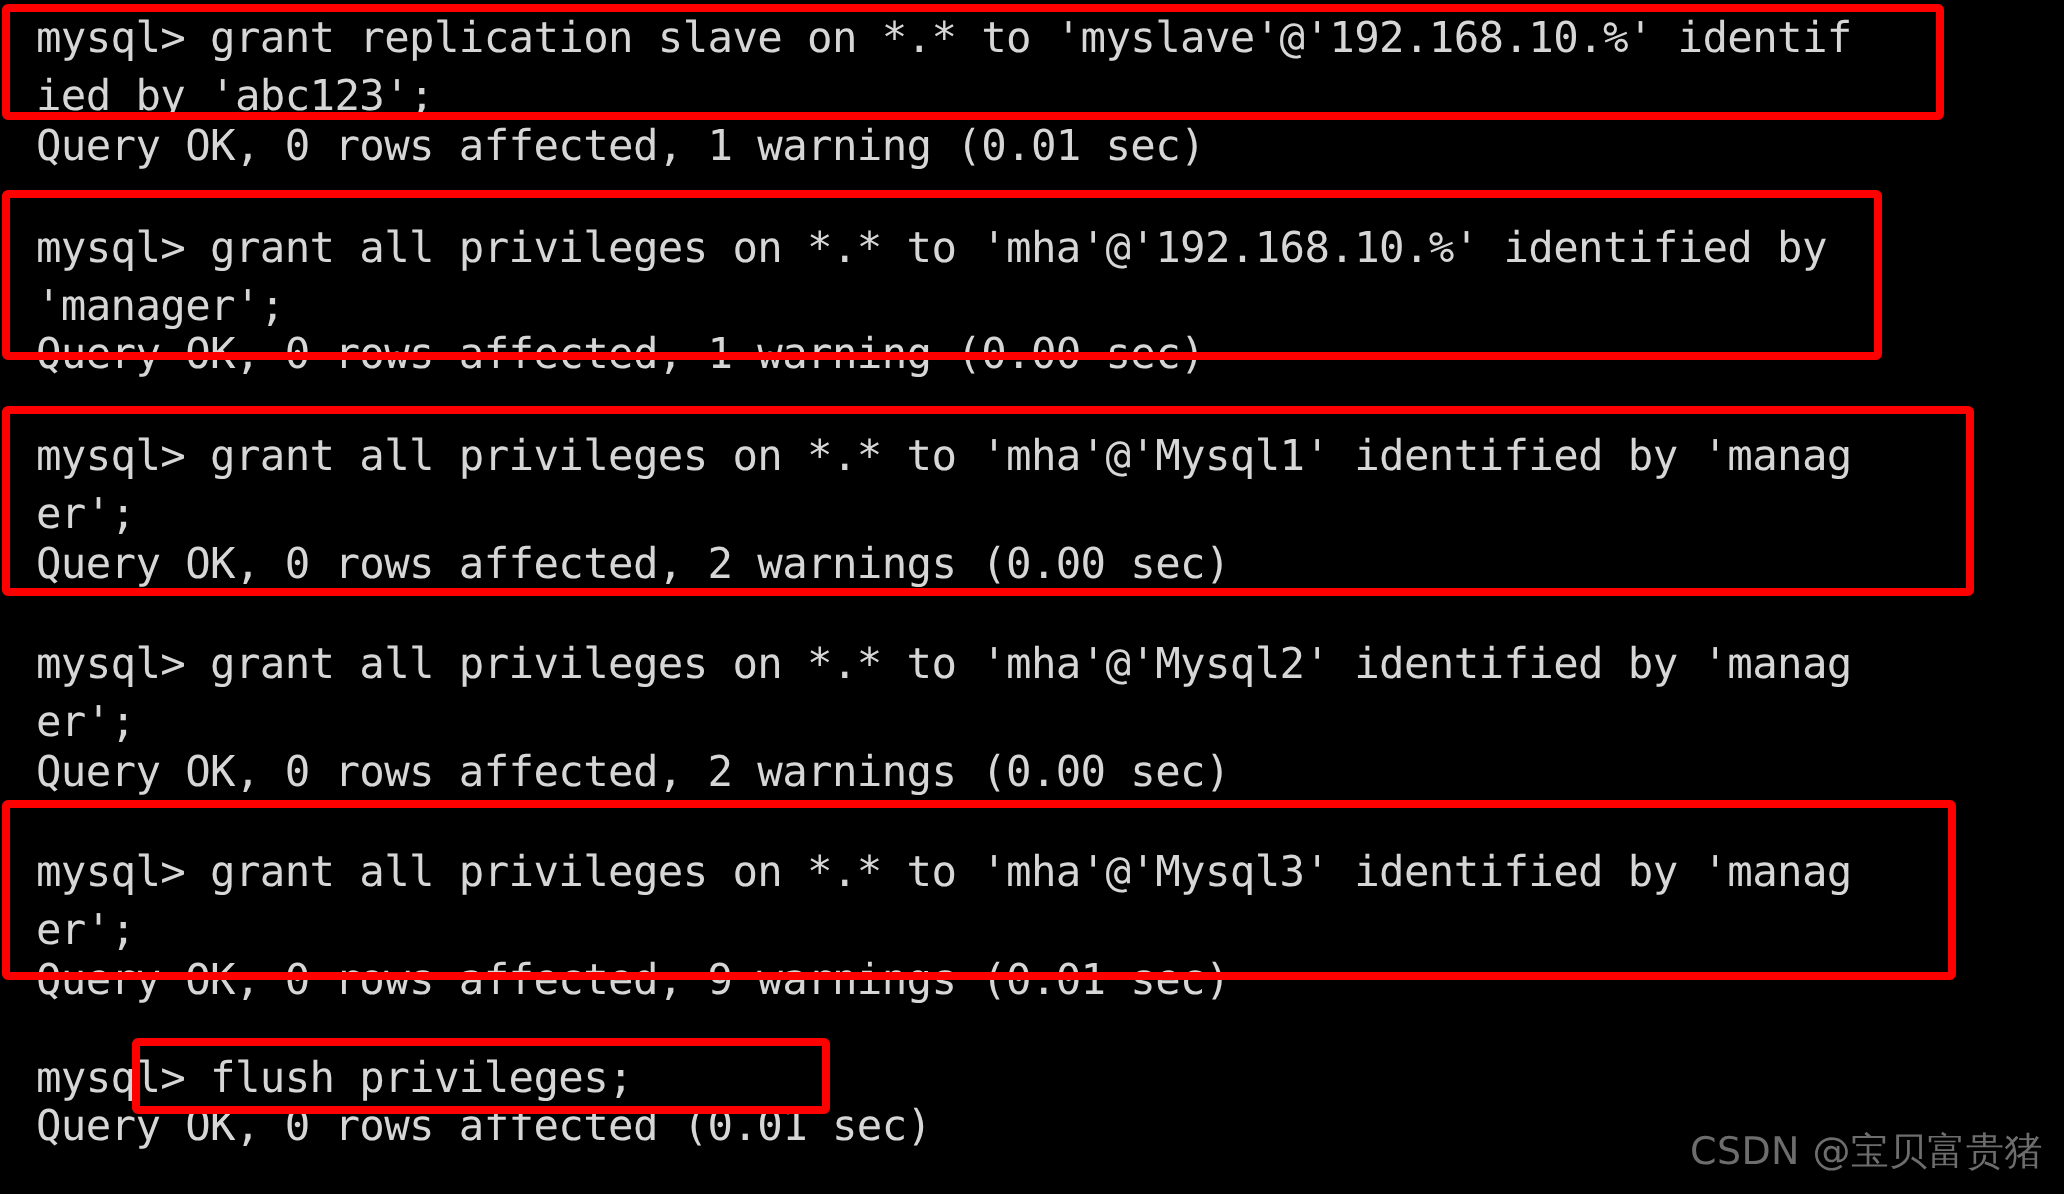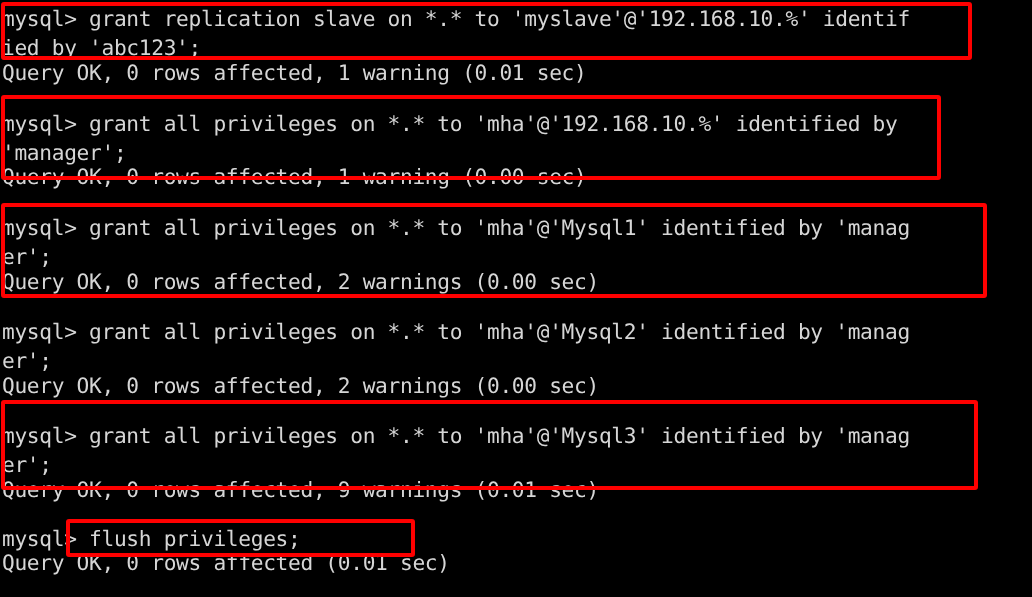--- a/index.html
+++ b/index.html
@@ -21,21 +21,21 @@
   .term-lines {
     position: absolute;
     left: 0;
     top: 0;
     width: 1032px;
     padding: 0;
     margin: 0;
   }
   .term-line {
     position: absolute;
-    left: 2px;
+    left: 18px;
     height: 29px;
     line-height: 29px;
     white-space: pre;
     color: #d6d6d6;
     font-family: "DejaVu Sans Mono", "Liberation Mono", monospace;
     font-size: 21.2px;
     letter-spacing: -0.32px;
     text-rendering: geometricPrecision;
   }
   .term-line.blank {
@@ -88,14 +88,15 @@
     <div class="term-line" style="top:524px">mysql&gt; flush privileges;</div>
     <div class="term-line" style="top:548px">Query OK, 0 rows affected (0.01 sec)</div>
   </div>
 
   <div class="hl-box" style="left:1px;  top:2px;   width:971px; height:58px;"></div>
   <div class="hl-box" style="left:1px;  top:95px;  width:940px; height:85px;"></div>
   <div class="hl-box" style="left:1px;  top:203px; width:986px; height:95px;"></div>
   <div class="hl-box" style="left:1px;  top:400px; width:977px; height:90px;"></div>
   <div class="hl-box" style="left:66px; top:519px; width:349px; height:38px;"></div>
 
+  <div class="watermark" style="left:845px; top:565px;">CSDN @宝贝富贵猪</div>
 
 </div>
 
 </body></html>

